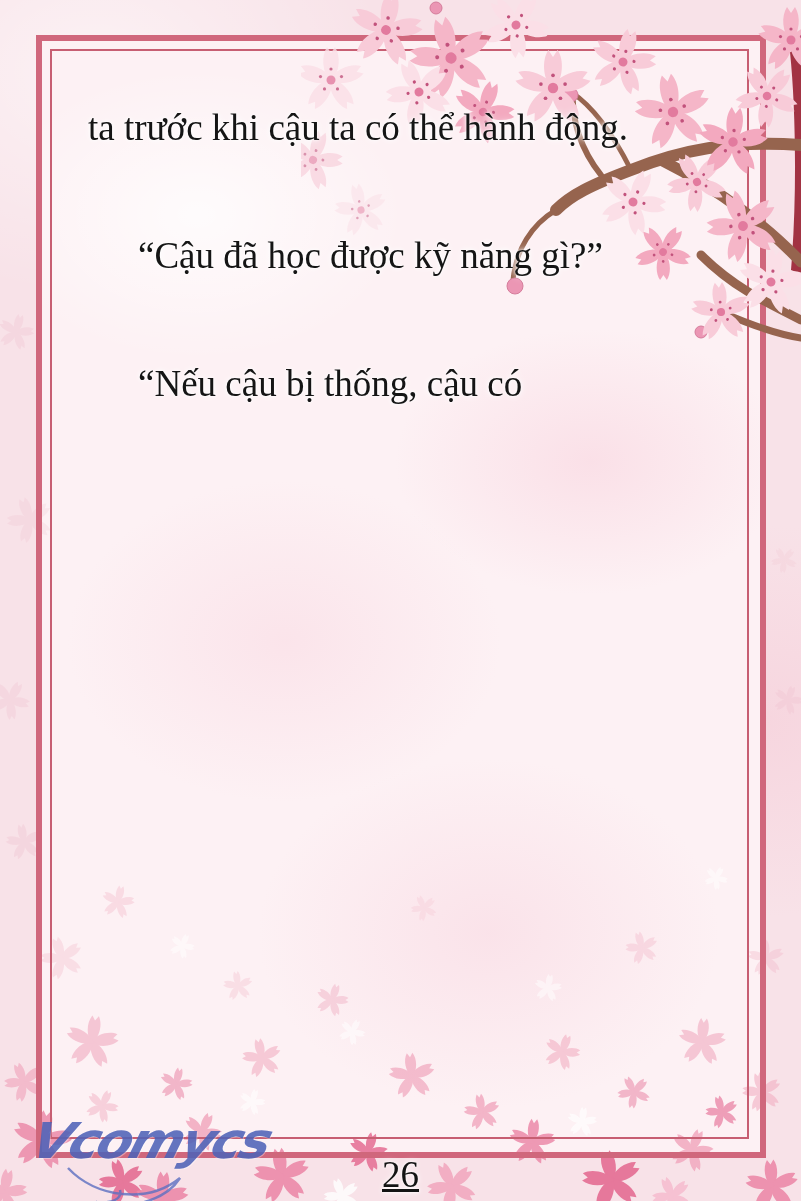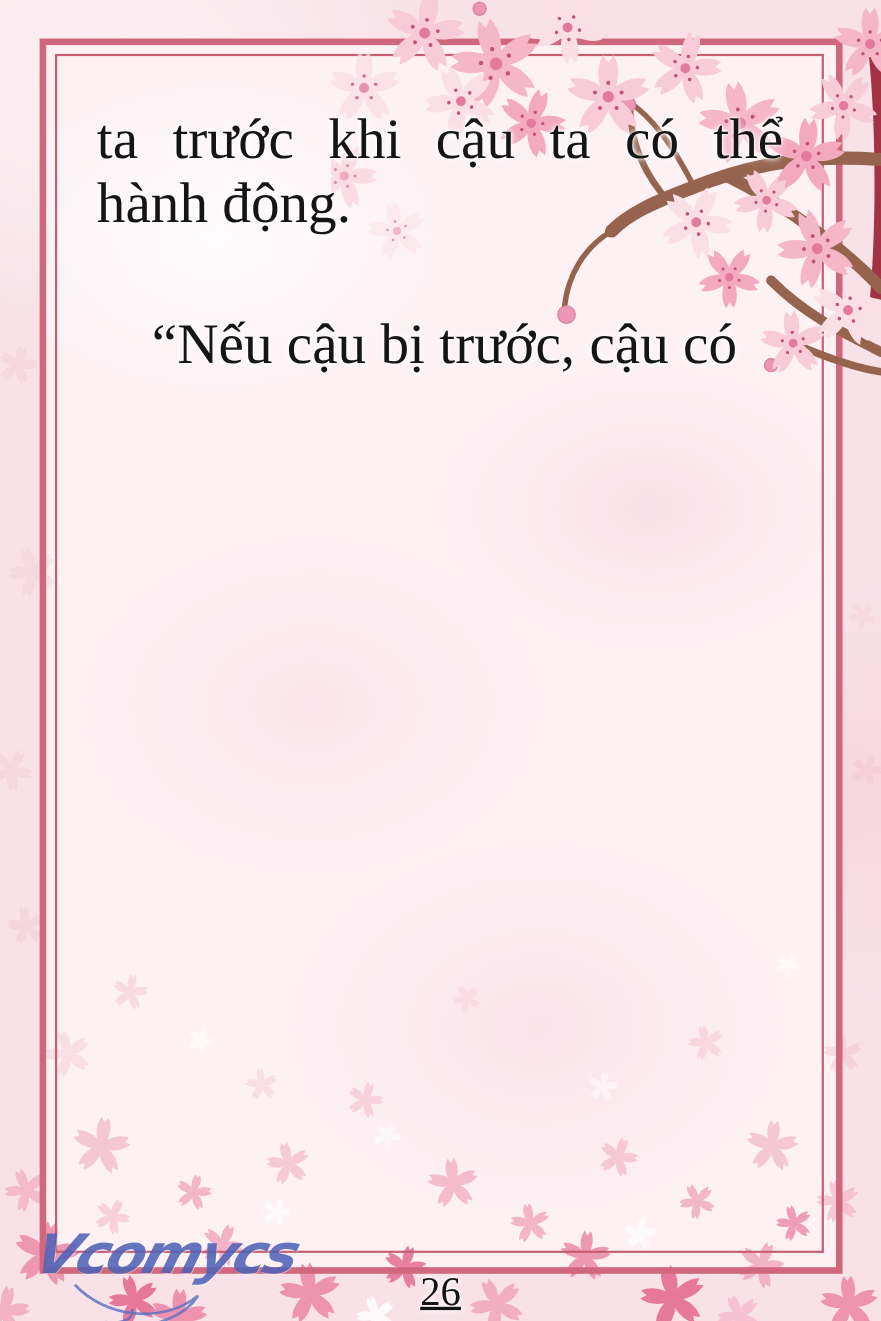--- a/index.html
+++ b/index.html
@@ -36,21 +36,21 @@
     border:2px solid #c75e72;z-index:3;
   }
   
   .branch{position:absolute;top:0;right:0;z-index:4;pointer-events:none;}
   
   .text-block{
     position:absolute;left:88px;top:99px;width:624px;z-index:5;
   }
   .text-block p{
     margin:0;
-    font-size:52px;line-height:58px;
+    font-size:37px;line-height:58px;
     color:#151515;
     text-align:justify;
     text-shadow:0 0 8px rgba(255,255,255,.95),0 0 4px rgba(255,255,255,.9),0 0 2px rgba(255,255,255,.85);
   }
   .text-block p + p{margin-top:70px;}
   .text-block p.indent{text-indent:50px;}
   
   .watermark{
     position:absolute;left:26px;top:1114px;z-index:7;
     color:#4f63b8;opacity:.88;
@@ -192,21 +192,22 @@
     <use href="#skc" fill="#f8cbd8" transform="translate(466,96) scale(.95) rotate(40)"></use>
     <use href="#skc" fill="#f5b6c8" transform="translate(490,40) scale(1)"></use>
     <use href="#skc" fill="#f5b6c8" transform="translate(442,226) scale(1.1) rotate(-20)"></use>
     <use href="#skc" fill="#fbdfe7" transform="translate(470,282) scale(1) rotate(10)"></use>
     <use href="#skc" fill="#f8cbd8" transform="translate(420,312) scale(.9) rotate(-5)"></use>
     <use href="#skc" fill="#f3a9bf" transform="translate(362,252) scale(.85) rotate(35)"></use>
   </svg>
 
   <div class="text-block">
     <p>ta trước khi cậu ta có thể hành động.</p>
-    <p class="indent">“Nếu cậu bị trước, cậu có</p>
+    <p class="indent">“Cậu đã học được kỹ năng gì?”</p>
+    <p class="indent">“Nếu cậu bị thống, cậu có</p>
   </div>
 
   <div class="watermark">Vcomycs</div>
   <svg class="watermark-flourish" width="170" height="44" viewBox="0 0 170 44" aria-hidden="true">
     <path d="M6,4 C34,34 86,40 118,14 C104,36 66,48 34,38 C52,40 60,34 58,26" fill="none" stroke="#5b6fc0" stroke-width="2.5" opacity=".8"></path>
   </svg>
 
   <div class="page-number">26</div>
 
 </div>

